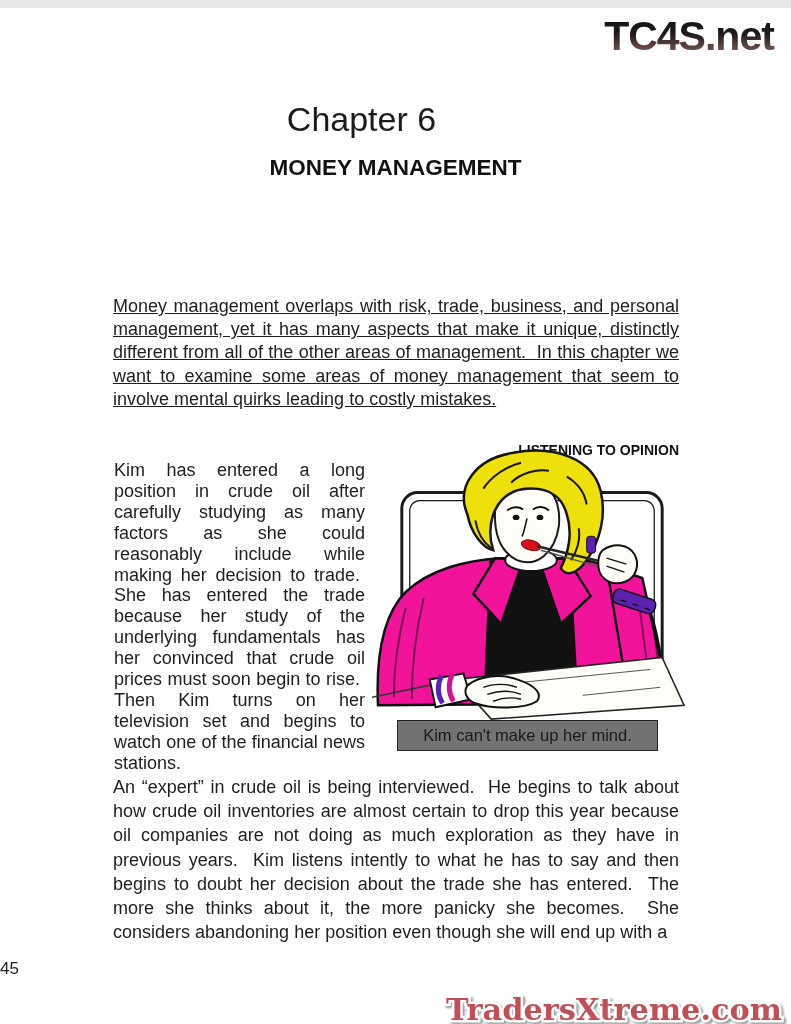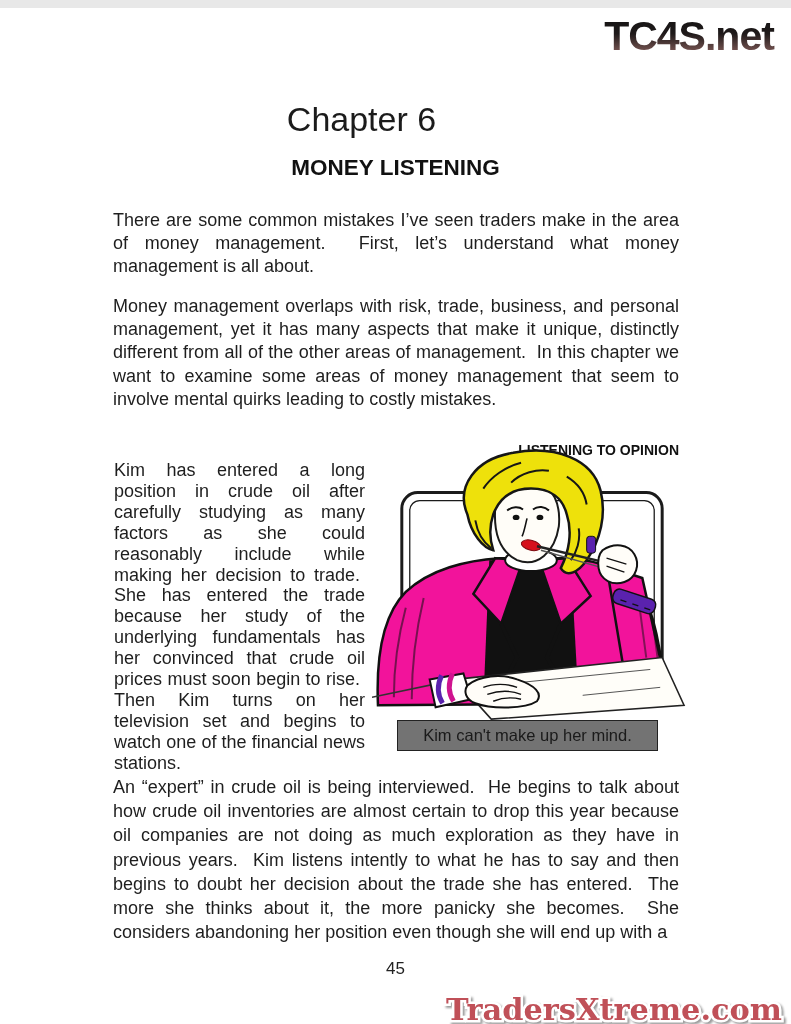--- a/index.html
+++ b/index.html
@@ -19,42 +19,42 @@
   }
   .section-title{
     position:absolute;top:147px;left:0;width:791px;
     text-align:center;font-size:22.5px;font-weight:700;color:#111;
   }
   .para{
     position:absolute;left:113px;width:566px;
     font-size:18px;line-height:23.2px;text-align:justify;
   }
   .para1{top:201px;}
-  .para2{top:287px;}
+  .para2{top:287px;text-decoration:underline;}
   .subheading{
     position:absolute;top:434px;left:113px;width:566px;
     text-align:right;font-size:14px;font-weight:700;color:#111;
   }
   .left-col{
     position:absolute;top:452px;left:114px;width:251px;
     font-size:18px;line-height:20.9px;text-align:justify;
   }
   .para3{top:767px;line-height:24.2px;}
   .figure{position:absolute;left:372px;top:440px;width:318px;height:272px;}
   .figure svg{width:100%;height:100%;display:block;}
   .caption-box{
     position:absolute;left:397px;top:712px;width:259px;height:29px;
     border:1.5px solid #222;
     text-align:center;line-height:29px;font-size:16.5px;color:#1a1a1a;
     background:#737373;
   }
   .dlsub-watermark{position:absolute;left:249px;top:479px;}
   .page-number{
     position:absolute;top:951px;left:0;width:791px;
-    text-align:center;font-size:17px;color:#222;
+    text-align:left;font-size:17px;color:#222;
   }
   .traders-logo{position:absolute;right:2px;top:982px;}
   .footer-bar{
     position:absolute;left:0;top:1020px;width:791px;height:4px;
     background:#7b2e33;
   }
 </style>
 </head>
 <body>
 
@@ -67,23 +67,22 @@
           <stop offset="0" stop-color="#121212"></stop>
           <stop offset="0.45" stop-color="#1f1a1a"></stop>
           <stop offset="1" stop-color="#9a6c68"></stop>
         </linearGradient>
       </defs>
       <text x="98" y="40" text-anchor="middle" font-family="Liberation Sans, DejaVu Sans, sans-serif" font-size="41" font-weight="bold" letter-spacing="-1" fill="url(#tcgrad)">TC4S.net</text>
     </svg>
   </div>
 
   <div class="chapter-title">Chapter 6</div>
-  <div class="section-title">MONEY LISTENING</div>
+  <div class="section-title">MONEY MANAGEMENT</div>
 
-  <div class="para para1">There are some common mistakes I’ve seen traders make in the area of money management.&nbsp; First, let’s understand what money management is all about.</div>
   <div class="para para2">Money management overlaps with risk, trade, business, and personal management, yet it has many aspects that make it unique, distinctly different from all of the other areas of management.&nbsp; In this chapter we want to examine some areas of money management that seem to involve mental quirks leading to costly mistakes.</div>
 
   <div class="subheading">LISTENING TO OPINION</div>
 
   <div class="left-col">Kim has entered a long position in crude oil after carefully studying as many factors as she could reasonably include while making her decision to trade.&nbsp; She has entered the trade because her study of the underlying fundamentals has her convinced that crude oil prices must soon begin to rise.&nbsp; Then Kim turns on her television set and begins to watch one of the financial news stations.</div>
 
   <div class="figure">
     <svg viewBox="0 0 320 272">
 
       <rect x="30" y="44" width="262" height="202" rx="16" fill="none" stroke="#1b1b1b" stroke-width="3"></rect>

